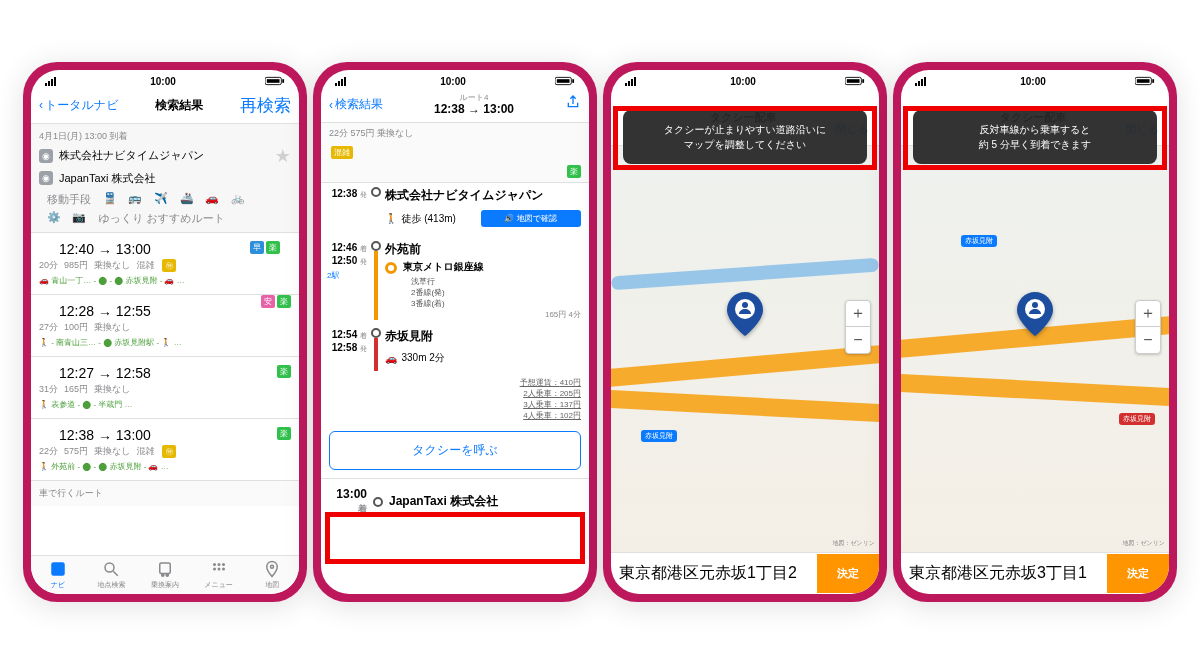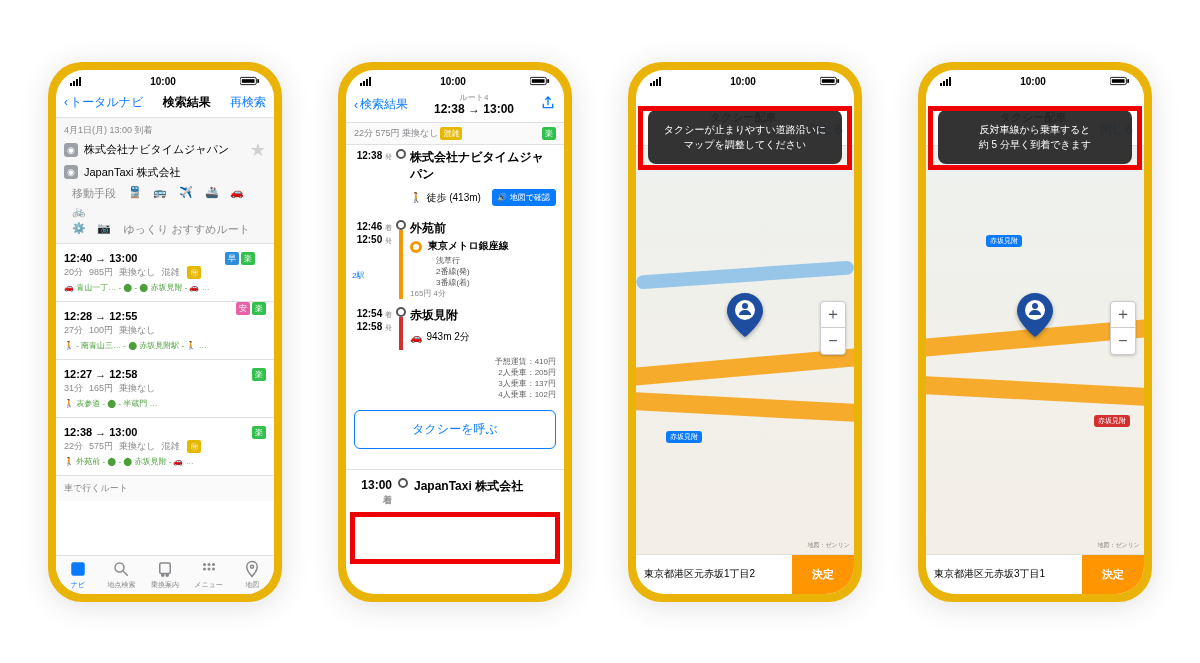--- a/index.html
+++ b/index.html
@@ -6,92 +6,92 @@
     --blue:#0a7aff;
     --orange:#f39800;
     --grey:#8a8a8e;
     --lightgrey:#f4f4f4;
     --border:#e0e0e0;
     --red:#ef0000;
     --dark:#333;
   }
   *{box-sizing:border-box;margin:0;padding:0;font-family:-apple-system,"Hiragino Sans","Hiragino Kaku Gothic ProN",sans-serif;}
   body{background:#ffffff;width:1200px;height:663px;display:flex;align-items:center;justify-content:space-around;padding:30px 20px;}
-  .phone{width:234px;height:540px;background:#eab308;border-radius:34px;box-shadow:0 4px 30px rgba(0,0,0,0.12);position:relative;overflow:hidden;flex-shrink:0;}
+  .phone{width:284px;height:540px;background:#be185d;border-radius:34px;box-shadow:0 4px 30px rgba(0,0,0,0.12);position:relative;overflow:hidden;flex-shrink:0;}
   .screen{position:absolute;top:8px;left:8px;right:8px;bottom:8px;border-radius:28px;overflow:hidden;background:#fff;display:flex;flex-direction:column;}
   .status{display:flex;justify-content:space-between;align-items:center;padding:6px 14px 2px;font-size:10px;font-weight:600;}
   .status .bars svg{width:16px;height:10px;}
   .status .batt svg{width:20px;height:10px;}
   .nav{display:flex;align-items:center;justify-content:space-between;padding:4px 8px 6px;border-bottom:1px solid var(--border);}
   .nav .back{color:var(--blue);font-size:12px;display:flex;align-items:center;gap:2px;}
   .nav .title{font-size:12px;font-weight:600;}
   .nav .subtitle{font-size:8px;color:var(--grey);text-align:center;line-height:1.1;}
-  .nav .right{color:var(--blue);font-size:12px;}
+  .nav .right{color:var(--blue);font-size:17px;}
   .nav-center{display:flex;flex-direction:column;}
   .content{flex:1;overflow:hidden;display:flex;flex-direction:column;font-size:10px;}
   .small-grey{color:var(--grey);font-size:9px;}
   .route-head{background:#f7f7f7;padding:6px 8px;border-bottom:1px solid var(--border);}
   .route-head .from,.route-head .to{display:flex;align-items:center;gap:6px;font-size:11px;padding:2px 0;}
   .sq-icon{width:14px;height:14px;background:#9ca1a7;border-radius:3px;display:inline-flex;align-items:center;justify-content:center;color:#fff;font-size:9px;}
   .star{color:#d0d0d0;font-size:18px;}
   .mode-icons{display:flex;flex-wrap:wrap;gap:4px;padding:4px 0 0;color:#6b6b6b;font-size:10px;}
   .mode-icons span{font-size:11px;margin-left:8px;}
   .result-item{padding:8px;border-bottom:1px solid var(--border);position:relative;}
-  .result-item .time{font-size:11px;font-weight:700;}
+  .result-item .time{font-size:14px;font-weight:400;margin-left:20px;}
   .result-item .sub{font-size:9px;color:var(--grey);display:flex;gap:6px;margin-top:2px;}
   .result-item .path{font-size:8px;color:#4c9f3b;margin-top:3px;display:flex;align-items:center;gap:2px;flex-wrap:wrap;}
   .badge{display:inline-block;padding:1px 3px;border-radius:2px;font-size:8px;color:#fff;margin-left:2px;}
   .badge.green{background:#32c04c;}
   .badge.blue{background:#2d8ed9;}
   .badge.yellow{background:#e6b800;}
   .badge.pink{background:#e862a8;}
   .tabbar{display:flex;border-top:1px solid var(--border);background:#fafafa;}
   .tab{flex:1;display:flex;flex-direction:column;align-items:center;padding:4px 0;font-size:7px;color:var(--grey);gap:2px;}
   .tab.active{color:var(--blue);}
   .tab svg{width:18px;height:18px;}
 
   
-  .detail-meta{background:#fafafa;padding:4px 8px;font-size:9px;color:var(--grey);display:flex;align-items:flex-end;border-bottom:1px solid var(--border);}
+  .detail-meta{background:#fafafa;padding:4px 8px;font-size:9px;color:var(--grey);display:flex;align-items:flex-start;gap:6px;border-bottom:1px solid var(--border);flex-direction:column;}
   .seg{display:flex;gap:6px;padding:4px 8px;align-items:flex-start;}
   .seg .timecol{width:38px;font-size:10px;font-weight:700;text-align:right;line-height:1.3;}
   .seg .timecol .sup{font-size:7px;font-weight:400;color:var(--grey);}
   .seg .line{width:6px;align-self:stretch;display:flex;flex-direction:column;align-items:center;}
   .seg .dot{width:10px;height:10px;border-radius:50%;border:2px solid #555;background:#fff;}
   .seg .bar{width:4px;flex:1;background:var(--orange);}
   .seg .bar.red{background:#d32f2f;}
   .seg .body{flex:1;font-size:10px;}
   .seg .station{font-weight:700;font-size:12px;}
   .walk-row{display:flex;align-items:center;gap:4px;margin:6px 0;}
-  .map-btn{background:var(--blue);color:#fff;font-size:8px;padding:3px 6px;border-radius:3px;margin-left:auto;}
+  .map-btn{background:var(--blue);color:#fff;font-size:8px;padding:3px 24px;border-radius:3px;margin-left:auto;}
   .line-name{display:flex;align-items:flex-end;gap:6px;margin:2px 0;}
   .line-dot{width:12px;height:12px;border-radius:50%;background:#fff;border:3px solid var(--orange);}
   .plat{font-size:8px;color:#555;margin-left:26px;}
-  .fare{text-align:left;font-size:8px;color:var(--grey);}
-  .taxi-info{text-align:right;font-size:8px;color:#666;padding:2px 8px;}
+  .fare{text-align:right;font-size:8px;color:var(--grey);}
+  .taxi-info{text-align:right;font-size:8px;color:#666;padding:2px 8px;text-decoration:underline;}
   .call-taxi{margin:8px;border:1.5px solid var(--blue);color:var(--blue);text-align:center;padding:10px;border-radius:6px;font-size:12px;font-weight:500;}
-  .arrival-row{display:flex;gap:6px;padding:8px;align-items:flex-start;font-weight:700;font-size:12px;border-top:1px solid var(--border);margin-top:12px;}
+  .arrival-row{display:flex;gap:6px;padding:8px;align-items:center;font-weight:700;font-size:12px;border-top:1px solid var(--border);}
 
   
   .taxi-header{display:flex;justify-content:space-between;align-items:center;padding:8px 10px;font-size:11px;border-bottom:1px solid var(--border);font-weight:600;}
   .taxi-header .close{color:var(--blue);font-weight:400;margin-top:24px;}
   .toast{position:absolute;left:12px;right:12px;top:40px;background:rgba(40,40,40,0.95);color:#fff;padding:12px 8px;border-radius:8px;text-align:center;font-size:10px;line-height:1.5;z-index:5;}
   .map{flex:1;position:relative;background:linear-gradient(180deg,#eef1ee 0%,#f4efe6 100%);overflow:hidden;}
   .map .river{position:absolute;left:0;right:0;top:30%;height:14px;background:#97c6e8;border-radius:8px;transform:rotate(-4deg);}
   .map .road{position:absolute;left:-10%;right:-10%;height:18px;background:#f5a623;opacity:.95;}
   .map .road.r1{top:52%;transform:rotate(-5deg);}
   .map .road.r2{top:62%;transform:rotate(3deg);}
   .map .pin{position:absolute;left:50%;top:48%;transform:translate(-50%,-100%);}
   .map .pin svg{width:36px;height:44px;filter:drop-shadow(0 2px 2px rgba(0,0,0,.3));}
   .map .poi{position:absolute;background:#fff;border:1px solid #bbb;border-radius:3px;padding:1px 4px;font-size:7px;color:#333;}
   .zoom{position:absolute;right:8px;top:38%;width:26px;background:#fff;border:1px solid #ccc;border-radius:4px;display:flex;flex-direction:column;box-shadow:0 1px 3px rgba(0,0,0,.2);}
   .zoom div{height:26px;display:flex;align-items:center;justify-content:center;font-size:16px;color:#555;border-bottom:1px solid #ccc;}
   .zoom div:last-child{border-bottom:none;}
   .attrib{position:absolute;right:4px;bottom:4px;font-size:6px;color:#888;}
   .bottom-bar{display:flex;align-items:center;border-top:1px solid var(--border);}
-  .bottom-bar .addr{flex:1;padding:10px 8px;font-size:10px;}
+  .bottom-bar .addr{flex:1;padding:10px 8px;font-size:16px;}
   .bottom-bar .confirm{background:#ff9500;color:#fff;padding:12px 20px;font-size:11px;font-weight:600;}
 
   .hl{position:absolute;border:5px solid var(--red);z-index:20;pointer-events:none;}
 </style>
 </head>
 <body>
 
 <div class="phone">
   <div class="screen">
     <div class="status">
@@ -312,21 +312,21 @@
             <div><span>12:58</span> <span class="sup">発</span></div>
           </div>
         <div class="line">
             <div class="dot"></div>
             <div class="bar red"></div>
           </div>
         <div class="body">
           <div class="station">赤坂見附</div>
           <div class="walk-row">
               <span>🚗</span>
-              <span>943m 2分</span>
+              <span>330m 2分</span>
             </div>
         </div>
       </div>
       <div class="taxi-info">
         <div><span>予想運賃：</span><span>410円</span></div>
         <div>2人乗車：205円</div>
         <div>3人乗車：137円</div>
         <div>4人乗車：102円</div>
       </div>
       <div class="call-taxi">タクシーを呼ぶ</div>

